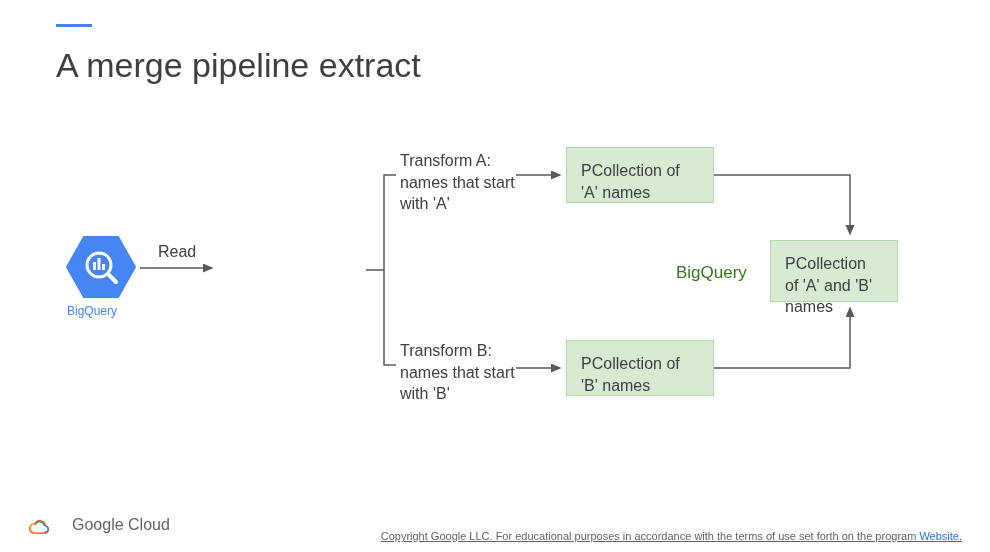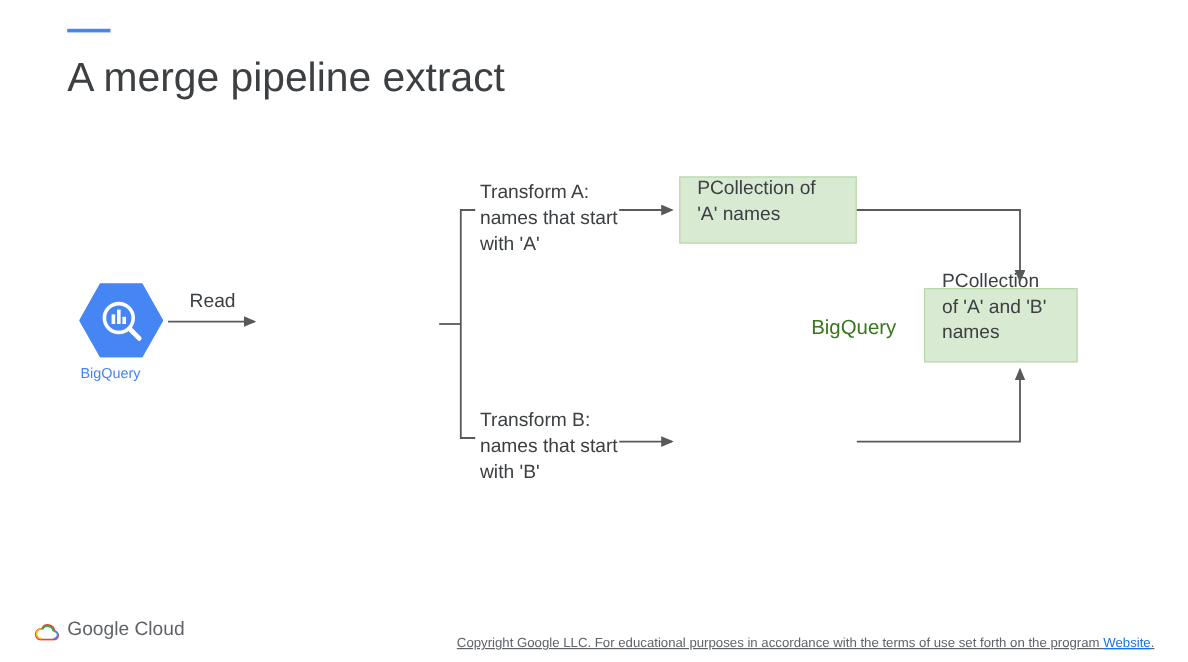--- a/index.html
+++ b/index.html
@@ -37,21 +37,21 @@
   }
   .box {
     position: absolute;
     background: #d9ead3;
     border: 1px solid #b6d7a8;
     padding: 12px 14px;
     font-size: 16px;
     color: #3c4043;
     line-height: 1.35;
     display: flex;
-    align-items: flex-end;
+    align-items: flex-start;
   }
   .label {
     position: absolute;
     font-size: 16px;
     color: #3c4043;
     line-height: 1.35;
   }
   .flatten {
     color: #38761d;
   }
@@ -67,21 +67,21 @@
     width: 100%;
     font-size: 11px;
     color: #5f6368;
   }
   .footer-logo {
     position: absolute;
     left: 28px;
     bottom: 8px;
     display: flex;
     align-items: center;
-    gap: 6px;
+    gap: 22px;
   }
   .footer-text {
     position: absolute;
     right: 28px;
     bottom: 0;
     text-decoration: underline;
   }
   .footer-text a {
     color: #1a73e8;
     text-decoration: underline;
@@ -119,20 +119,23 @@
 
   <div class="label" style="left:158px;top:241px;text-align:right;">Read</div>
 
 
   <div class="label" style="left:400px;top:150px;width:120px;">Transform A: names that start with 'A'</div>
   <div class="label" style="left:400px;top:340px;width:120px;">Transform B: names that start with 'B'</div>
 
   <div class="box" style="left:566px;top:147px;width:148px;height:56px;">
     <span>PCollection of 'A' names</span>
   </div>
+  <div class="box" style="left:566px;top:340px;width:148px;height:56px;">
+    <span>PCollection of 'B' names</span>
+  </div>
 
   <div class="label flatten" style="left:676px;top:262px;font-size:17px;">BigQuery</div>
 
   <div class="box" style="left:770px;top:240px;width:128px;height:62px;">
     <span>PCollection of 'A' and 'B' names</span>
   </div>
 
   <svg class="arrows">
     <defs>
       <marker id="arrowhead" markerWidth="8" markerHeight="8" refX="6" refY="3" orient="auto">

